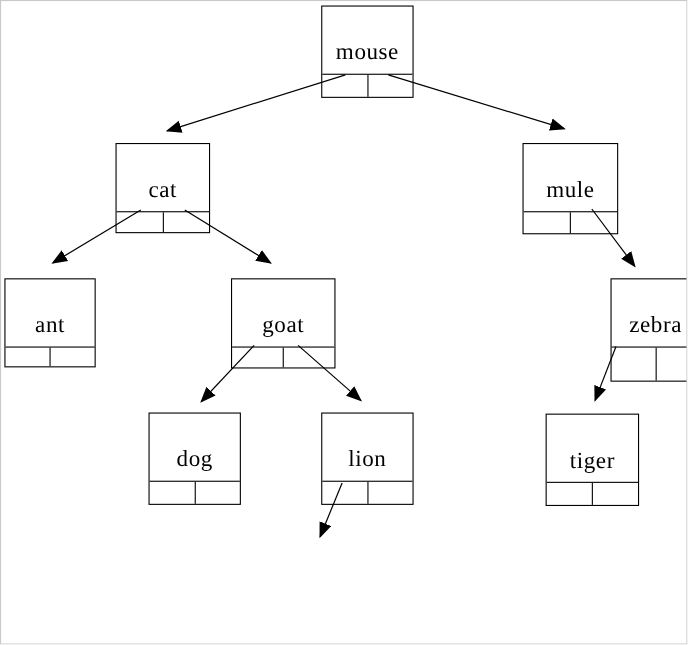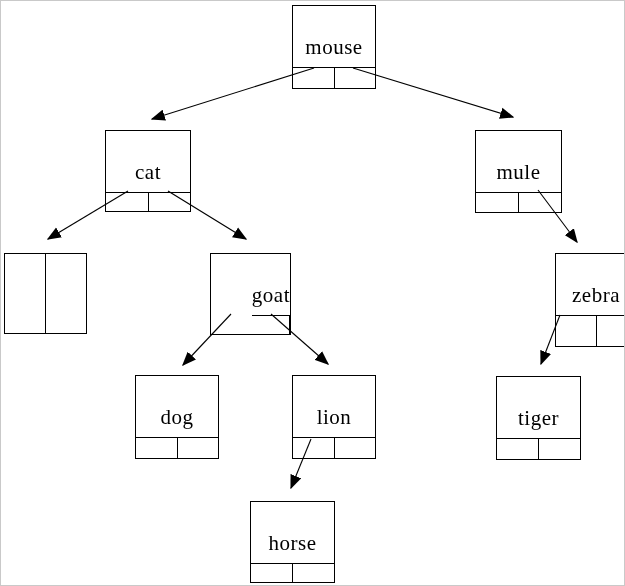--- a/index.html
+++ b/index.html
@@ -68,26 +68,27 @@
         </div>
       </div>
       <div class="node" style="left: 474px; top: 129px; width: 87px; height: 83px; justify-content: space-between;">
         <div class="label">mule</div>
         <div class="ptrs">
           <div class="ptr left"></div>
           <div class="ptr right"></div>
         </div>
       </div>
       <div class="node" style="left: 3px; top: 252px; width: 83px; height: 81px;">
+        <div class="label">ant</div>
         <div class="ptrs">
           <div class="ptr left"></div>
           <div class="ptr right"></div>
         </div>
       </div>
-      <div class="node" style="left: 209px; top: 252px; width: 81px; height: 82px; align-items: flex-end;">
+      <div class="node" style="left: 209px; top: 252px; width: 95px; height: 82px;">
         <div class="label">goat</div>
         <div class="ptrs">
           <div class="ptr left"></div>
           <div class="ptr right"></div>
         </div>
       </div>
       <div class="node" style="left: 554px; top: 252px; width: 82px; height: 94px;">
         <div class="label">zebra</div>
         <div class="ptrs">
           <div class="ptr left"></div>
@@ -108,27 +109,20 @@
           <div class="ptr right"></div>
         </div>
       </div>
       <div class="node" style="left: 495px; top: 375px; width: 85px; height: 84px;">
         <div class="label">tiger</div>
         <div class="ptrs">
           <div class="ptr left"></div>
           <div class="ptr right"></div>
         </div>
       </div>
-      <div class="node" style="left: 249px; top: 500px; width: 85px; height: 82px;">
-        <div class="label">horse</div>
-        <div class="ptrs">
-          <div class="ptr left"></div>
-          <div class="ptr right"></div>
-        </div>
-      </div>
     </div>
   <svg id="edges" viewBox="0 0 623 584" xmlns="http://www.w3.org/2000/svg">
     <defs>
       <marker id="arrowhead" viewBox="0 0 10 8" refX="9" refY="4" markerWidth="13" markerHeight="11" orient="auto-start-reverse">
         <path d="M0,0 L10,4 L0,8 Z" fill="#000000"></path>
       </marker>
     </defs>
   <line x1="313" y1="67" x2="151" y2="118" stroke="#000000" stroke-width="1.1" marker-end="url(#arrowhead)"></line>
       <line x1="352" y1="67" x2="512" y2="116" stroke="#000000" stroke-width="1.1" marker-end="url(#arrowhead)"></line>
       <line x1="127" y1="190" x2="47" y2="238" stroke="#000000" stroke-width="1.1" marker-end="url(#arrowhead)"></line>

